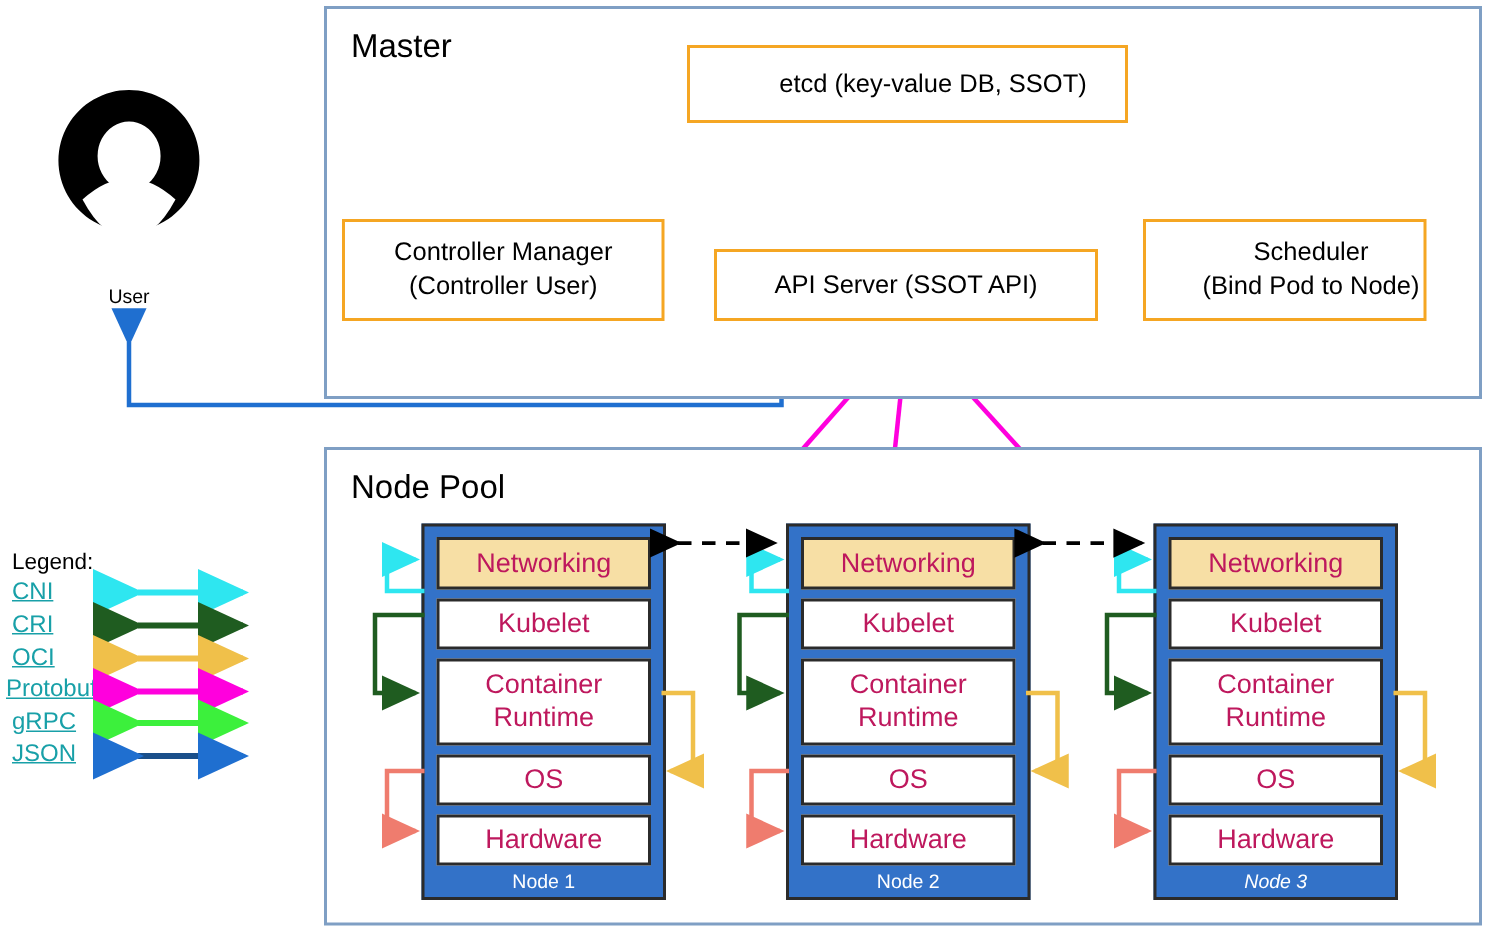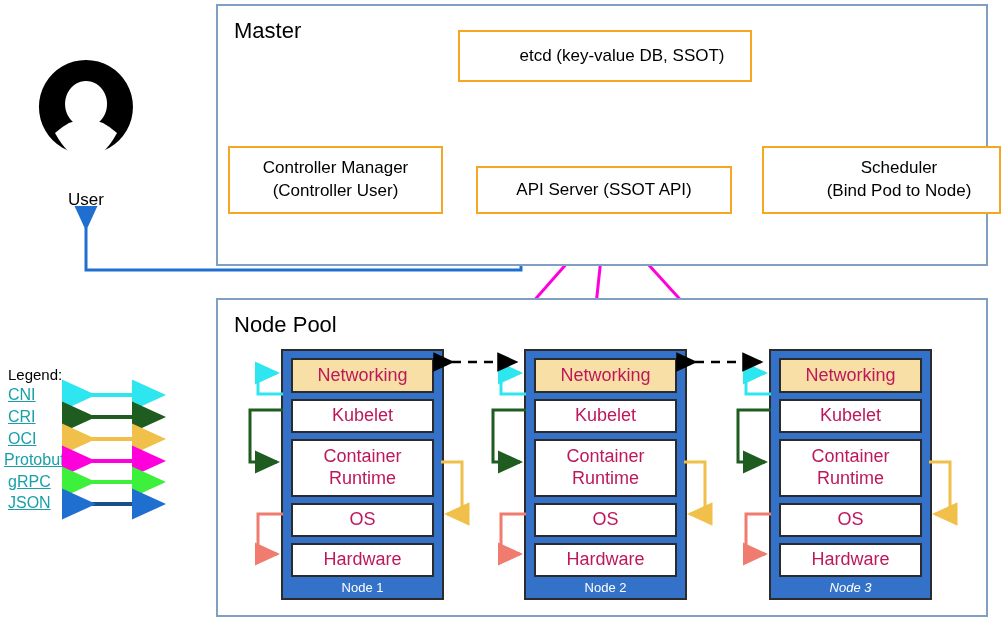--- a/index.html
+++ b/index.html
@@ -24,21 +24,21 @@
         text-align:center;font-size:18px;color:#be185d;line-height:1.2;}
   .nrow.net{background:#f7dfa5;}
   .nlabel{position:absolute;left:0;right:0;text-align:center;color:#ffffff;font-size:13px;}
 
   
   .legend-title{position:absolute;font-size:15px;color:#000;}
   .legend-label{position:absolute;font-size:16px;color:#18a0a8;
                 text-decoration:underline;text-decoration-color:#18a0a8;white-space:nowrap;}
 
   
-  .user-label{position:absolute;font-size:17px;color:#000;text-align:center;width:100px;}
+  .user-label{position:absolute;font-size:13px;color:#000;text-align:center;width:100px;}
 
   
   .watermark{position:absolute;font-family:"Liberation Serif",serif;font-size:20px;
              color:#e3e3e3;letter-spacing:2px;white-space:nowrap;}
 
   svg.overlay{position:absolute;left:0;top:0;width:1005px;height:621px;
               pointer-events:none;overflow:visible;}
   svg.under{z-index:0;}
   svg.over{z-index:5;}
   .section,.obox,.node,.legend-title,.legend-label,.user-label,.section-title{z-index:2;}
@@ -115,21 +115,21 @@
 
   <div class="obox" style="left:228px;top:146px;width:215px;height:68px;flex-direction:column;">
     <span>Controller Manager</span>
     <span>(Controller User)</span>
   </div>
 
   <div class="obox" style="left:476px;top:166px;width:256px;height:48px;">
     <span>API Server (SSOT API)</span>
   </div>
 
-  <div class="obox" style="left:762px;top:146px;width:239px;height:68px;flex-direction:column;padding-left:35px;">
+  <div class="obox" style="left:762px;top:146px;width:189px;height:68px;flex-direction:column;padding-left:35px;">
     <span>Scheduler</span>
     <span>(Bind Pod to Node)</span>
   </div>
 
   <div class="section" style="left:216px;top:298px;width:772px;height:319px;"></div>
   <div class="section-title" style="left:234px;top:312px;">Node Pool</div>
 
   <div class="node" style="left:281px;top:349px;width:163px;height:251px;">
     <div class="nrow net" style="top:7px;height:35px;">Networking</div>
     <div class="nrow" style="top:48px;height:34px;">Kubelet</div>

